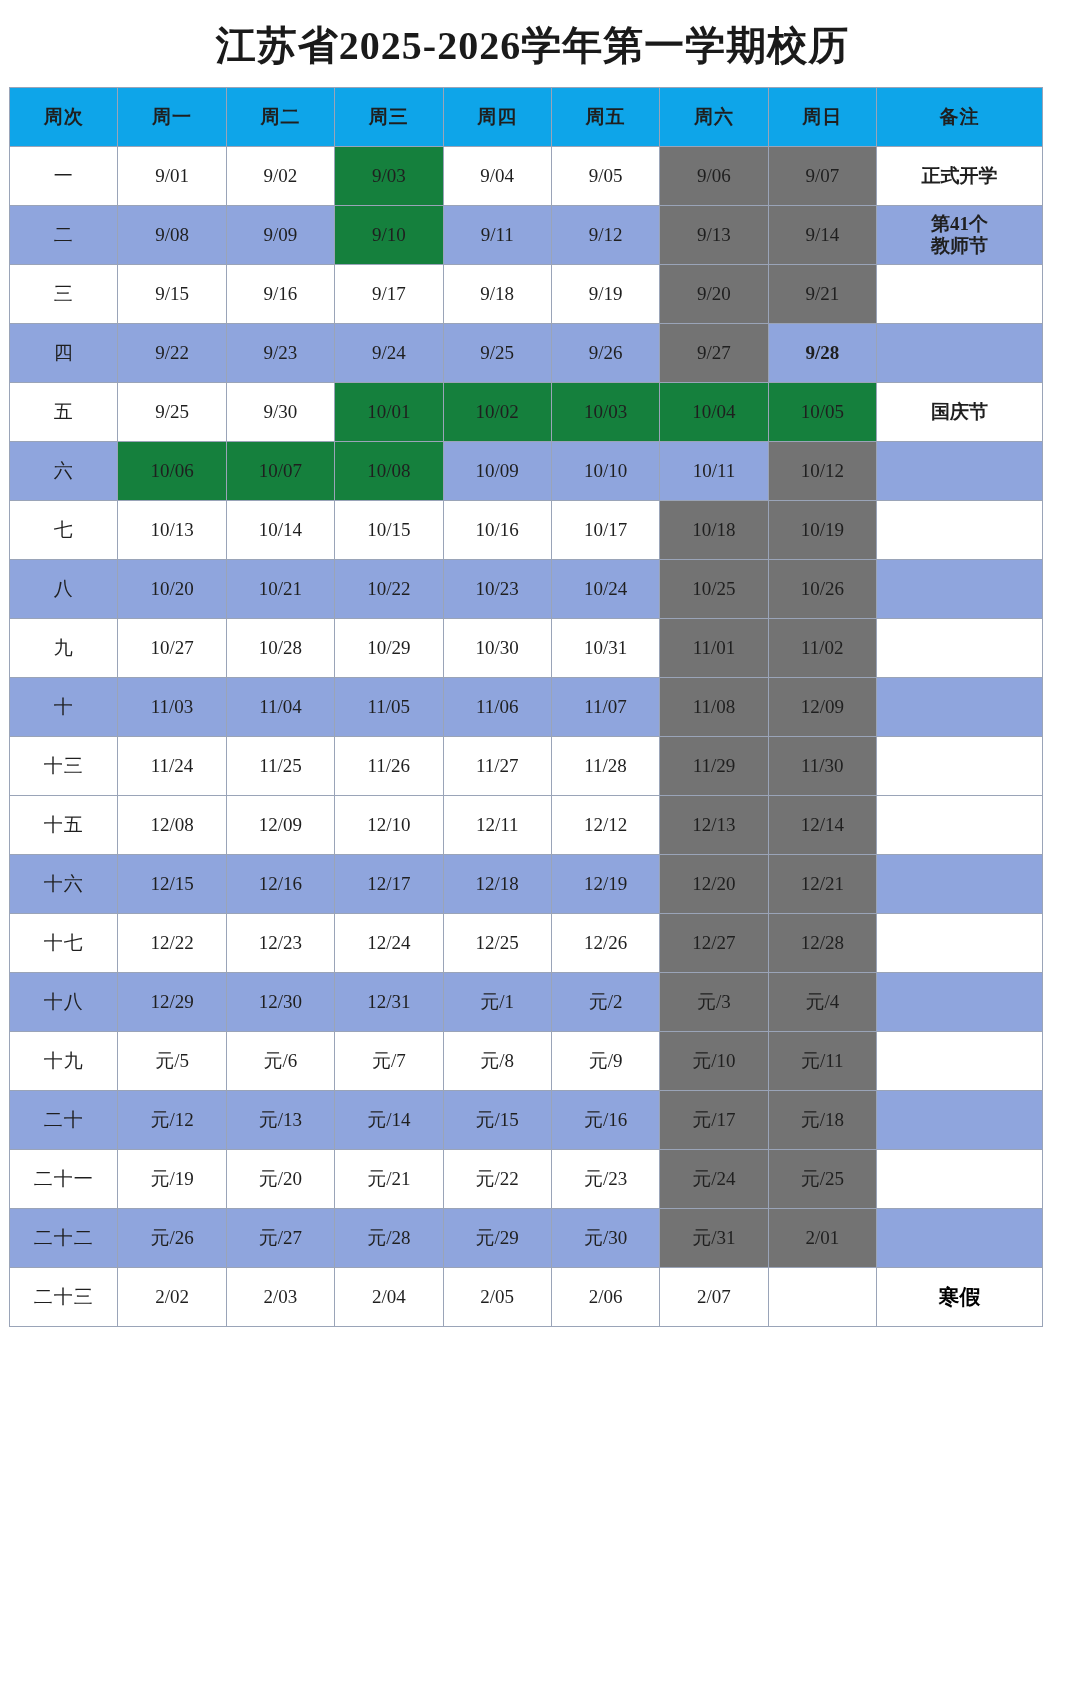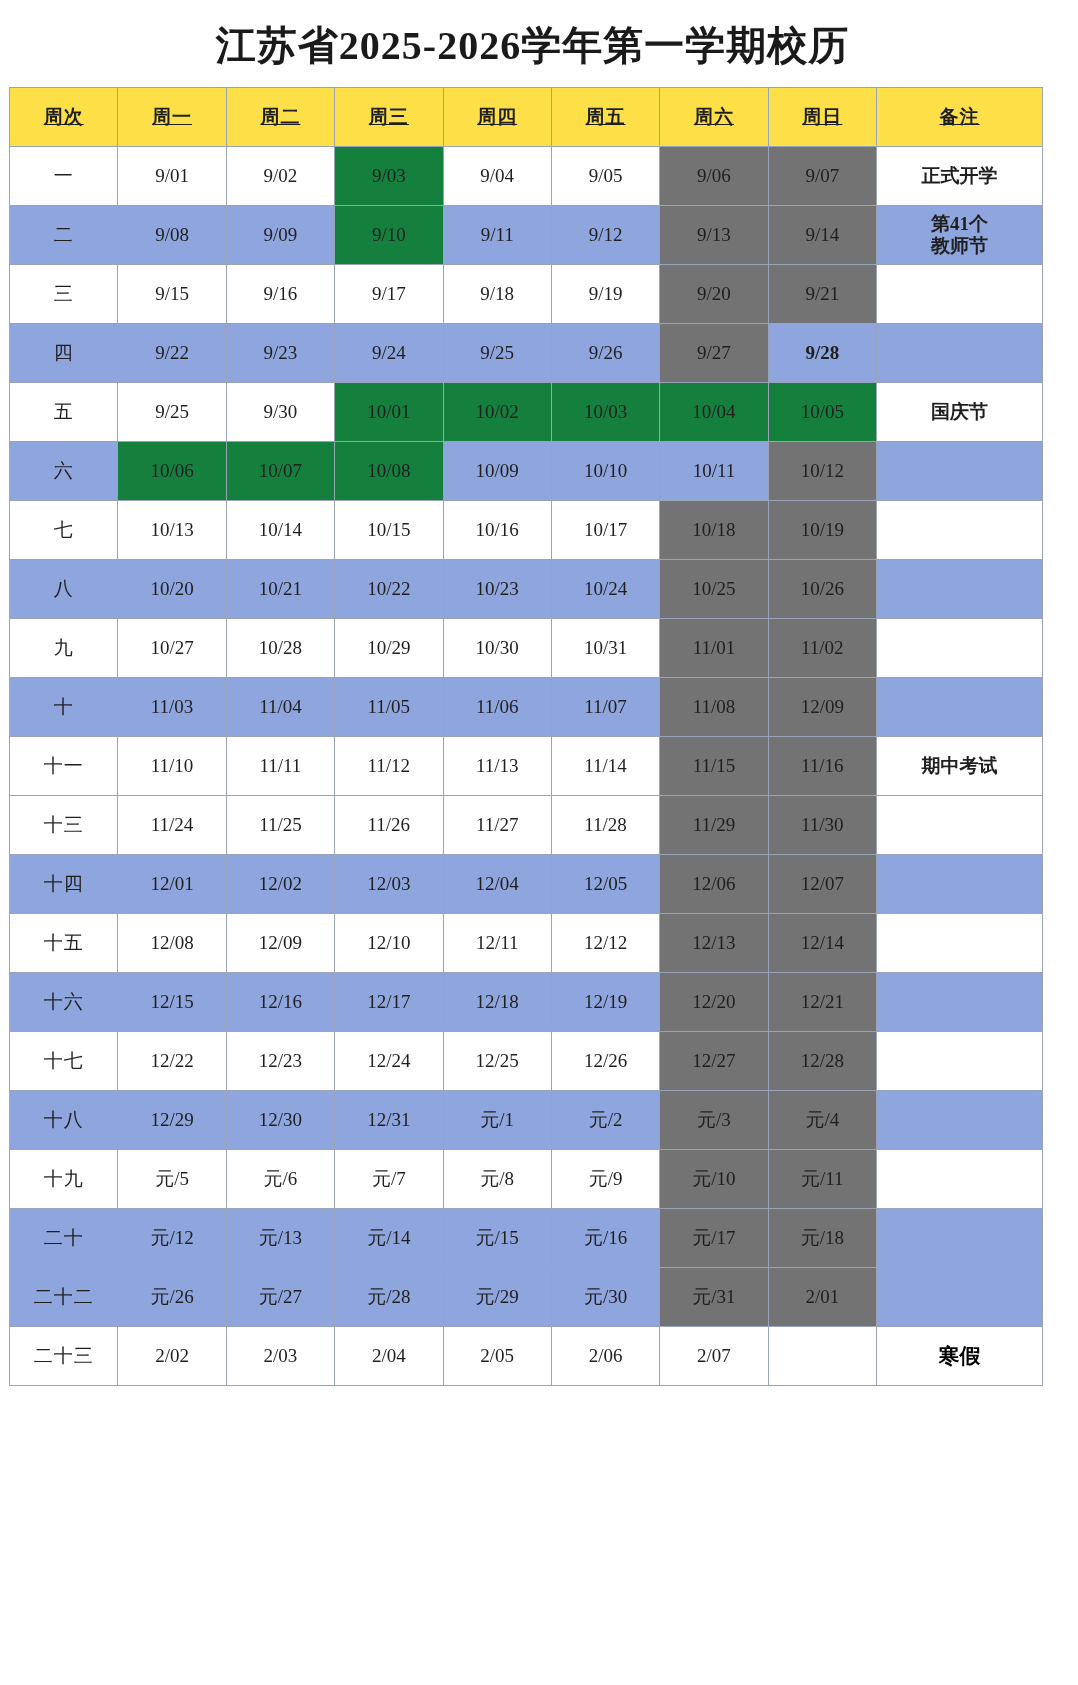--- a/index.html
+++ b/index.html
@@ -39,27 +39,26 @@
     border: 1px solid #9aa4b8;
     text-align: center;
     vertical-align: middle;
     font-size: 19px;
     color: #1f1f1f;
     height: 58px;
     padding: 0;
     font-family: "Liberation Serif", "DejaVu Serif", serif;
   }
   thead th {
-    background: #fde047;
+    background: #0ea5e9;
     color: #ffffff;
     font-size: 21px;
     font-weight: bold;
     height: 56px;
     letter-spacing: 1px;
-    text-decoration: underline;
   }
   col.c-week { width: 98px; }
   col.c-day  { width: 98px; }
   col.c-note { width: 150px; }
 
   
   .bg-blue   { background: #8fa5dd; }
   .bg-white  { background: #ffffff; }
   .bg-green  { background: #737373; }
   .bg-yellow { background: #15803d; }
@@ -240,59 +239,33 @@
           <td class="bg-blue">11/05</td>
           <td class="bg-blue">11/06</td>
           <td class="bg-blue">11/07</td>
           <td class="bg-green">11/08</td>
           <td class="bg-green">12/09</td>
           <td class="note bg-blue">
             <span class="note-2line"></span>
           </td>
         </tr>
         <tr>
-          <td class="weekno bg-white">十一</td>
-          <td class="bg-white">11/10</td>
-          <td class="bg-white">11/11</td>
-          <td class="bg-white">11/12</td>
-          <td class="bg-white">11/13</td>
-          <td class="bg-white">11/14</td>
-          <td class="bg-green">11/15</td>
-          <td class="bg-green">11/16</td>
-          <td class="note bg-white">
-            <span class="note-2line">期中考试</span>
-          </td>
-        </tr>
-        <tr>
           <td class="weekno bg-white">十三</td>
           <td class="bg-white">11/24</td>
           <td class="bg-white">11/25</td>
           <td class="bg-white">11/26</td>
           <td class="bg-white">11/27</td>
           <td class="bg-white">11/28</td>
           <td class="bg-green">11/29</td>
           <td class="bg-green">11/30</td>
           <td class="note bg-white">
             <span class="note-2line"></span>
           </td>
         </tr>
         <tr>
-          <td class="weekno bg-blue">十四</td>
-          <td class="bg-blue">12/01</td>
-          <td class="bg-blue">12/02</td>
-          <td class="bg-blue">12/03</td>
-          <td class="bg-blue">12/04</td>
-          <td class="bg-blue">12/05</td>
-          <td class="bg-green">12/06</td>
-          <td class="bg-green">12/07</td>
-          <td class="note bg-blue">
-            <span class="note-2line"></span>
-          </td>
-        </tr>
-        <tr>
           <td class="weekno bg-white">十五</td>
           <td class="bg-white">12/08</td>
           <td class="bg-white">12/09</td>
           <td class="bg-white">12/10</td>
           <td class="bg-white">12/11</td>
           <td class="bg-white">12/12</td>
           <td class="bg-green">12/13</td>
           <td class="bg-green">12/14</td>
           <td class="note bg-white">
             <span class="note-2line"></span>
@@ -353,20 +326,33 @@
         <tr>
           <td class="weekno bg-blue">二十</td>
           <td class="bg-blue">元/12</td>
           <td class="bg-blue">元/13</td>
           <td class="bg-blue">元/14</td>
           <td class="bg-blue">元/15</td>
           <td class="bg-blue">元/16</td>
           <td class="bg-green">元/17</td>
           <td class="bg-green">元/18</td>
           <td class="note bg-blue">
+            <span class="note-2line"></span>
+          </td>
+        </tr>
+        <tr>
+          <td class="weekno bg-white">二十一</td>
+          <td class="bg-white">元/19</td>
+          <td class="bg-white">元/20</td>
+          <td class="bg-white">元/21</td>
+          <td class="bg-white">元/22</td>
+          <td class="bg-white">元/23</td>
+          <td class="bg-green">元/24</td>
+          <td class="bg-green">元/25</td>
+          <td class="note bg-white">
             <span class="note-2line"></span>
           </td>
         </tr>
         <tr>
           <td class="weekno bg-blue">二十二</td>
           <td class="bg-blue">元/26</td>
           <td class="bg-blue">元/27</td>
           <td class="bg-blue">元/28</td>
           <td class="bg-blue">元/29</td>
           <td class="bg-blue">元/30</td>

